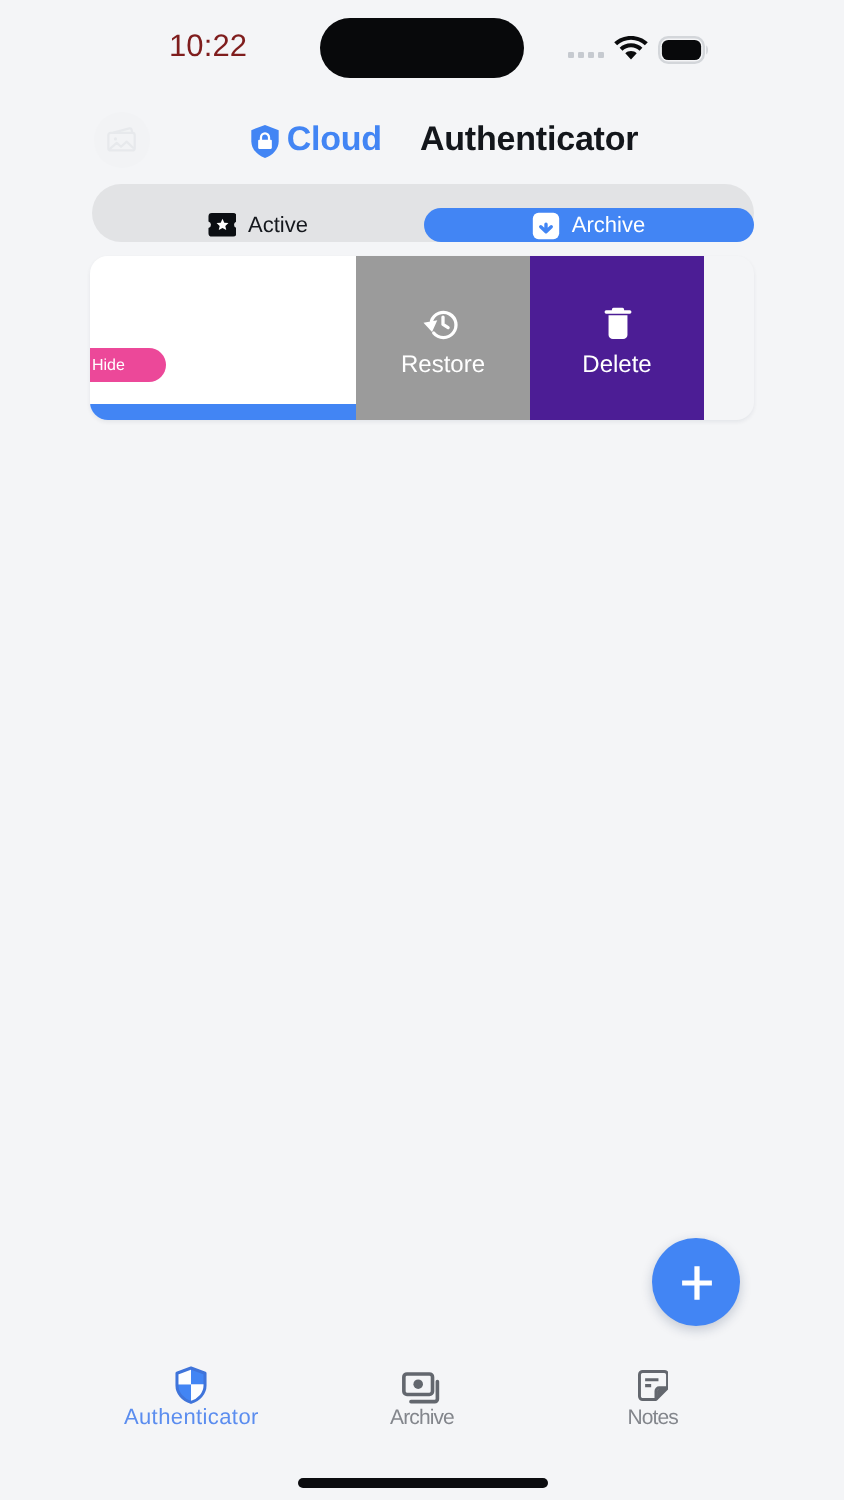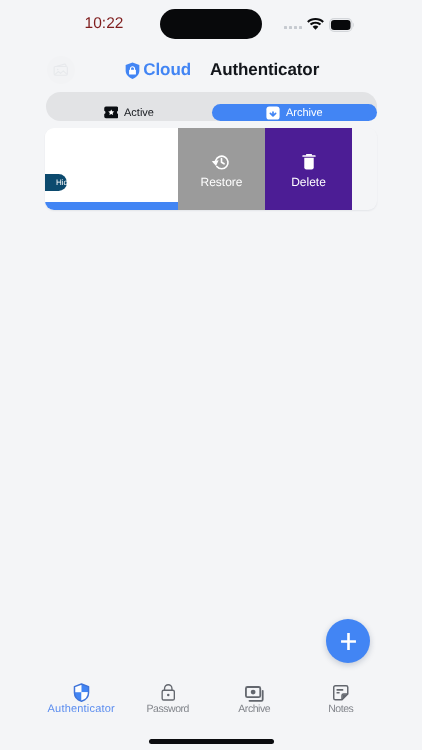--- a/index.html
+++ b/index.html
@@ -25,21 +25,21 @@
   .title { position:absolute; left:11px; top:60px; width:422px; font-size:17px; font-weight:700; color:#13161b; display:flex; justify-content:center; align-items:center; gap:0; letter-spacing:-0.1px;}
   .title .logo { width:15px; height:17px; margin-right:3.5px; position:relative; top:0.5px;}
   .title .cloud { color:#4285f4; font-weight:700; margin-right:19px;}
   
   .segment { position:absolute; left:46px; top:92px; width:331px; height:29px; background:#e2e3e5; border-radius:14.5px; display:flex;}
   .seg { width:165.5px; display:flex; align-items:center; justify-content:center; gap:6px; font-size:11px; color:#15181d; border-radius:14.5px;margin-top:12px;}
   .seg.active { background:#4285f4; color:#ffffff;}
   
   .card { position:absolute; left:45px; top:128px; width:332px; height:82px; border-radius:9px; overflow:hidden; display:flex; box-shadow:0 1px 2px rgba(20,30,50,.07);}
   .card .panel { width:133px; background:#fff; position:relative;}
-  .hide { position:absolute; left:0; top:45.5px; height:17px; width:22px; padding-left:11px; background:#0c4a6e; color:#fff; font-size:8px; border-radius:0 9px 9px 0; display:flex; align-items:center;}
+  .hide { position:absolute; left:0; top:45.5px; height:17px; width:38px; padding-left:1px; background:#ec4899; color:#fff; font-size:8px; border-radius:0 9px 9px 0; display:flex; align-items:center;}
   .bluebar { position:absolute; left:0; bottom:0; width:133px; height:8px; background:#4285f4;}
   .act { width:87px; display:flex; flex-direction:column; align-items:center; justify-content:center; gap:4px; color:#fff; font-size:12px; padding-top:4px;}
   .act.restore { background:#9b9b9b;}
   .act.del { background:#4c1d95;}
   
   .fab { position:absolute; left:326px; top:619px; width:44px; height:44px; border-radius:22px; background:#4285f4; display:flex; align-items:center; justify-content:center; box-shadow:0 2px 6px rgba(20,40,80,.22);}
   
   .nav { position:absolute; left:38px; top:683px; width:346px; height:34px; display:flex;}
   .navitem { flex:1; display:flex; flex-direction:column; align-items:center; justify-content:flex-start; position:relative;}
   .navitem > svg { display:block;}
@@ -147,28 +147,20 @@
         <rect x="0" y="0" width="11" height="12" fill="#fdfeff"></rect>
         <rect x="11" y="0" width="11" height="12" fill="#4285f4"></rect>
         <rect x="0" y="12" width="11" height="12" fill="#4285f4"></rect>
         <rect x="11" y="12" width="11" height="12" fill="#fdfeff"></rect>
       </g>
       <path d="M11 1.3 1.9 4.7v8.0c0 4.9 3.7 9.3 9.1 10.9 5.4-1.6 9.1-6.0 9.1-10.9v-8.0Z" fill="none" stroke="#3f74da" stroke-width="1.95" stroke-linejoin="round"></path>
     </svg>
     <span class="lbl">Authenticator</span>
   </div>
   <div class="navitem">
-    <svg viewBox="0 0 20 23" width="14.5" height="16.7" style="margin-top:1px;margin-bottom:0.5px">
-      <rect x="1.6" y="8.6" width="16.8" height="13.5" rx="2.1" fill="none" stroke="#63676e" stroke-width="1.85"></rect>
-      <path d="M4.9 8.6V6.1a5.1 5.1 0 0 1 10.2 0v2.5" fill="none" stroke="#63676e" stroke-width="1.85"></path>
-      <circle cx="10" cy="15.2" r="1.75" fill="#63676e"></circle>
-    </svg>
-    <span class="lbl">Password</span>
-  </div>
-  <div class="navitem">
     <svg viewBox="0 0 20 17" width="19.5" height="16.6" style="margin-top:2.5px;margin-bottom:0.5px">
       <path d="M4.6 15.2h12.2a1.35 1.35 0 0 0 1.35-1.35V4.9" fill="none" stroke="#63676e" stroke-width="1.85" stroke-linecap="round" stroke-linejoin="round"></path>
       <rect x="0.95" y="1.0" width="14.7" height="10.5" rx="1.6" fill="none" stroke="#63676e" stroke-width="1.85"></rect>
       <circle cx="8.3" cy="6.25" r="2.45" fill="#63676e"></circle>
     </svg>
     <span class="lbl">Archive</span>
   </div>
   <div class="navitem">
     <svg viewBox="0 0 20 20" width="15.5" height="15.5" style="margin-top:2px;margin-bottom:0.5px">
       <path d="M3.0 0.95h14.0a2.05 2.05 0 0 1 2.05 2.05v8.6L11.6 19.05H3.0A2.05 2.05 0 0 1 0.95 17.0V3.0A2.05 2.05 0 0 1 3.0 0.95Z" fill="none" stroke="#63676e" stroke-width="1.9" stroke-linejoin="round"></path>

